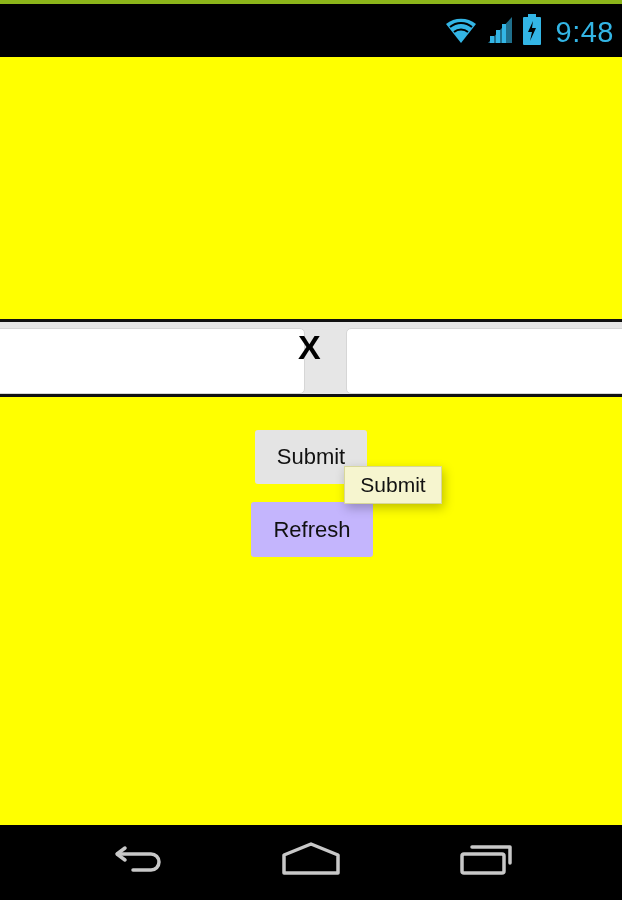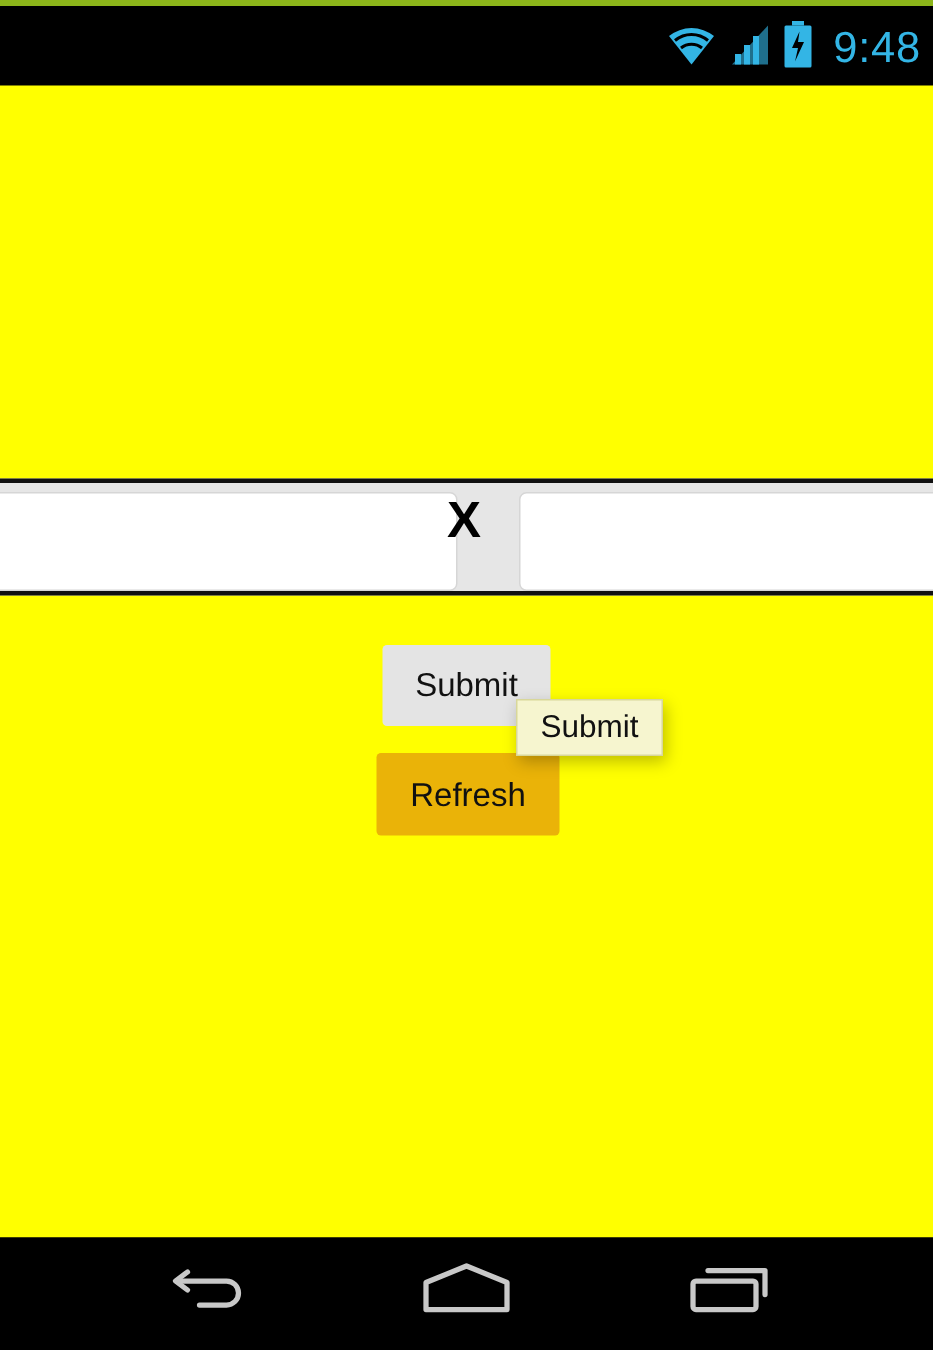--- a/index.html
+++ b/index.html
@@ -16,21 +16,21 @@
     .input-row { position: absolute; left: 0; top: 262px; width: 622px; height: 78px;
                  border-top: 3px solid #111; border-bottom: 3px solid #111; background: #e6e6e6; }
     .text-field { position: absolute; top: 6px; height: 66px; background: #fff; border: 1px solid #d6d6d6; border-radius: 5px; }
     .tf-left { left: -6px; width: 311px; }
     .tf-right { left: 346px; width: 290px; }
     .x-label { position: absolute; left: 298px; top: 6px; font-size: 34px; font-weight: bold; color: #000; }
 
     .btn { position: absolute; background: #e4e4e4; border-radius: 3px; color: #111; font-size: 22px;
            display: flex; align-items: center; justify-content: center; border: none; font-family: "Liberation Sans", sans-serif; }
     .btn-submit { left: 255px; top: 373px; width: 112px; height: 54px; }
-    .btn-refresh { left: 251px; top: 445px; width: 122px; height: 55px; background: #eab308; }
+    .btn-refresh { left: 251px; top: 445px; width: 122px; height: 55px; background: #c4b5fd; }
 
     .tooltip { position: absolute; left: 344px; top: 409px; width: 98px; height: 38px; background: #f6f5cf;
                border: 1px solid #d8d79a; color: #111; font-size: 21px; display: flex; align-items: center; justify-content: center;
                box-shadow: 2px 4px 10px rgba(0,0,0,0.25); }
 
     .nav-bar { position: absolute; left: 0; top: 825px; width: 622px; height: 75px; background: #000; }
     .nav-btn { position: absolute; top: 10px; width: 90px; height: 52px; display: flex; align-items: center; justify-content: center; }
   </style>
 </head>
 <body>

